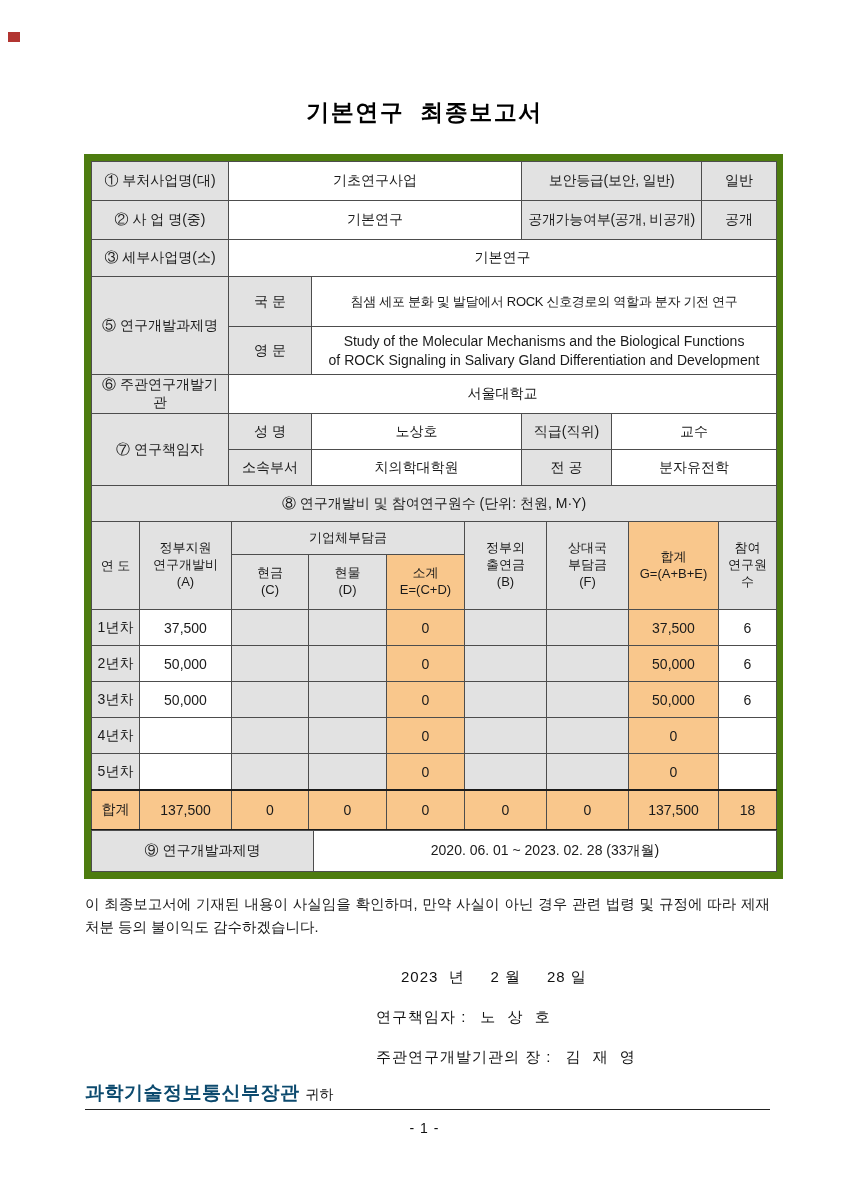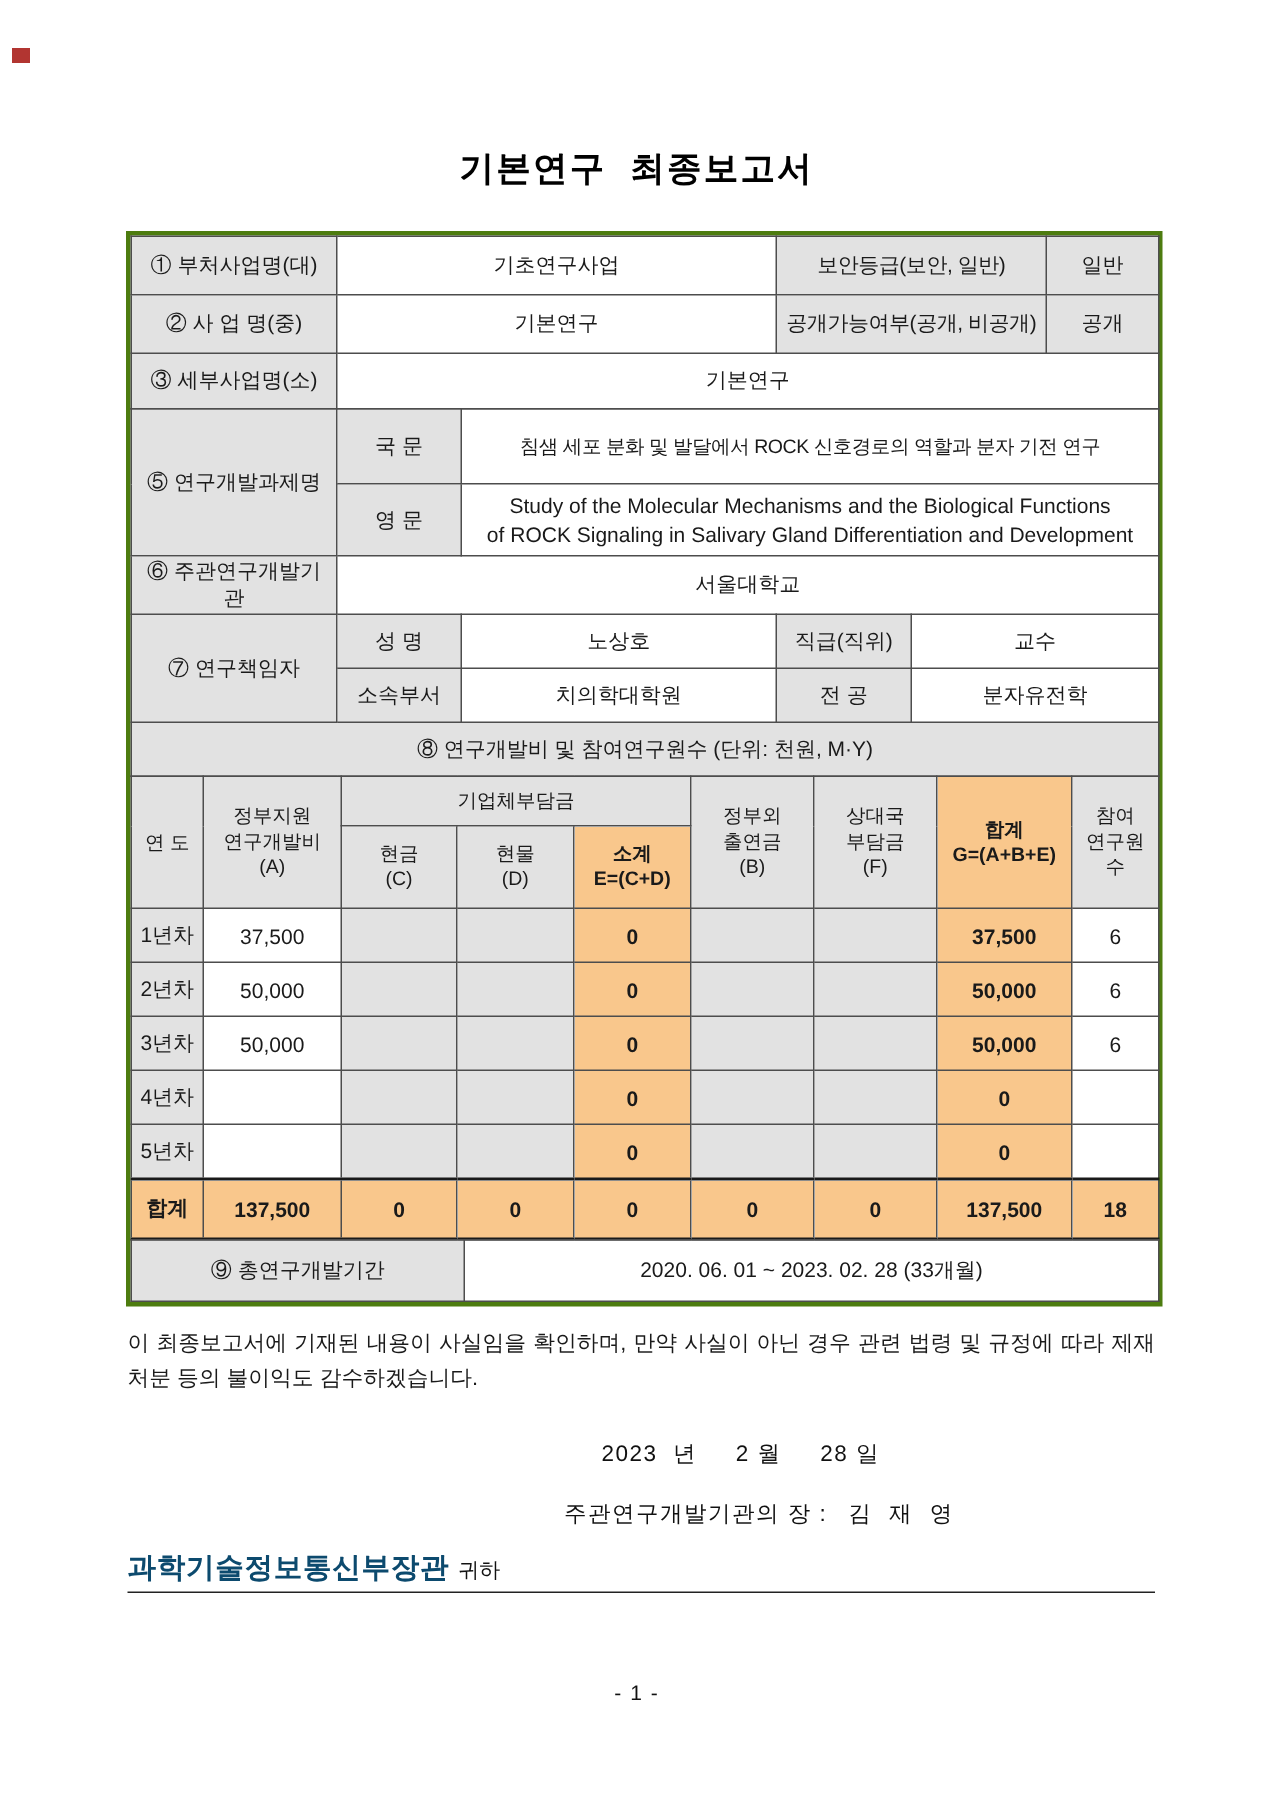--- a/index.html
+++ b/index.html
@@ -23,40 +23,40 @@
     font-weight: bold;
     letter-spacing: 1.5px;
     white-space: pre;
     color: #000;
   }
   .content { margin: 0 79px 0 85px; }
   .form-wrap {
     margin-top: 26px;
     margin-left: -1px;
     width: 685px;
-    border: 3px solid #4d7c0f;
+    border: 7px solid #4d7c0f;
   }
   table.tbl {
     width: 685px;
     border-collapse: collapse;
     table-layout: fixed;
     margin-top: -1px;
   }
   table.tbl:first-child { margin-top: 0; }
   .tbl td {
     border: 1px solid #4d4d4d;
     text-align: center;
     vertical-align: middle;
     font-size: 14px;
     padding: 1px 4px;
     overflow: hidden;
     color: #1a1a1a;
   }
   .gray   { background: #e2e2e2; }
-  .orange { background: #f9c78c; font-weight: bold; }
+  .orange { background: #f9c78c; }
   .lbl    { text-align: left; padding-left: 7px; }
   .leftal { text-align: left; padding-left: 8px; }
   .num    { text-align: right; padding-right: 9px; font-size: 13.5px; }
   .pre    { white-space: pre-line; line-height: 1.3; }
   .nowrap { white-space: nowrap; letter-spacing: -0.3px; }
   .small  { font-size: 13px; }
   .h36 td { height: 36px; }
   .h34 td { height: 34px; }
   .h47 td { height: 47px; }
   .h45 td { height: 45px; }
@@ -280,31 +280,32 @@
       </tbody>
         </table>
 
       <table class="tbl">
         <colgroup>
             <col style="width:222px">
             <col style="width:463px">
           </colgroup>
         <tbody>
             <tr class="prow">
-          <td class="gray lbl">⑨ 총연구개발기간</td>
+          <td class="gray lbl">⑨ 연구개발과제명</td>
           <td>2020. 06. 01 ~ 2023. 02. 28 (33개월)</td>
         </tr>
       </tbody>
         </table>
     </div>
 
     <p class="declaration">이 최종보고서에 기재된 내용이 사실임을 확인하며, 만약 사실이 아닌 경우 관련 법령 및 규정에 따라 제재 처분 등의 불이익도 감수하겠습니다.</p>
 
     <div class="sig-date">2023  년     2 월     28 일</div>
 
+    <div class="sig-line"><span>연구책임자 :</span><span class="name">노 상 호</span></div>
 
     <div class="sig-line"><span>주관연구개발기관의 장 :</span><span class="name">김 재 영</span></div>
 
     <div class="recipient-row">
       <span class="recipient">과학기술정보통신부장관</span><span class="recipient-suffix">귀하</span>
     </div>
 
   </div>
 
   <div class="page-num">- 1 -</div>

